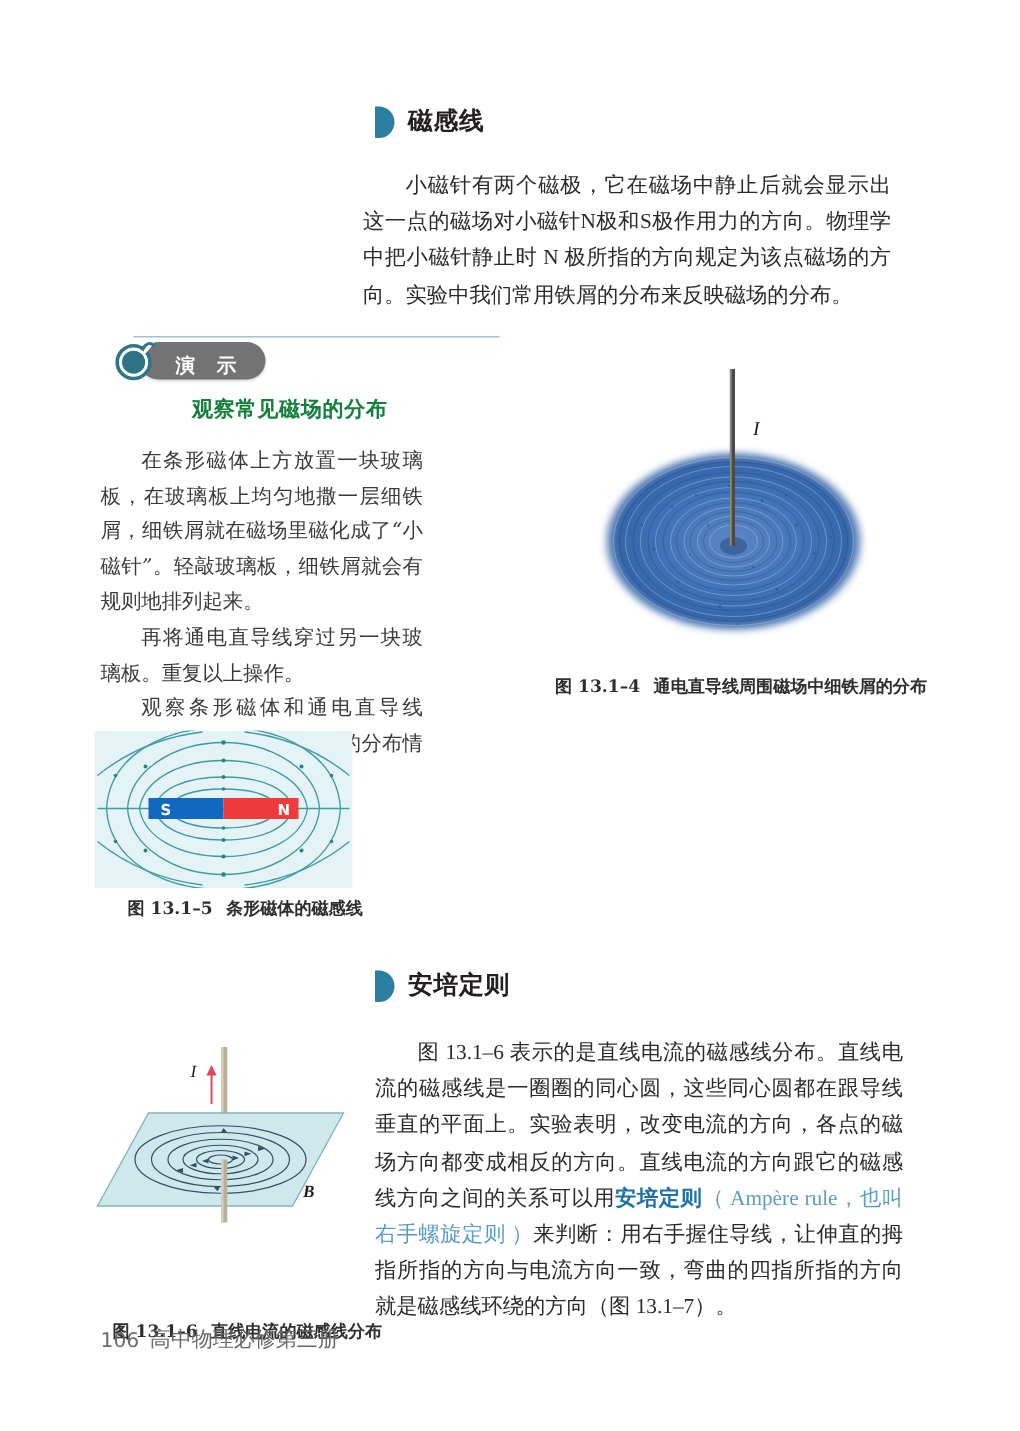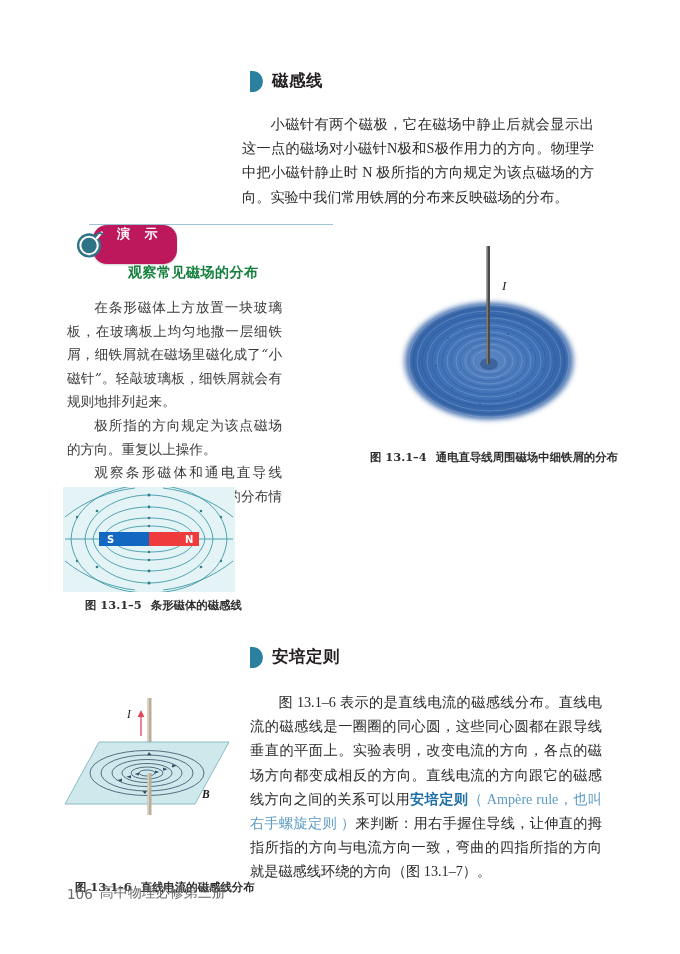--- a/index.html
+++ b/index.html
@@ -62,25 +62,25 @@
     width: 244px; height: 1px;
     background: #9fc3d2;
   }
   .demo-badge {
     position: absolute;
     left: 8px; top: 1px;
     display: flex; align-items: center;
   }
   .demo-pill {
     margin-left: -13px;
-    background: #be185d;
+    background: #737373;
     border-radius: 14px;
     height: 25px;
-    padding: 0 14px 14px 24px;
-    display: flex; align-items: flex-start;
+    padding: 0 14px 0 24px;
+    display: flex; align-items: flex-end;
     box-shadow: 0 1px 2px rgba(0,0,0,.18);
   }
   .demo-pill span {
     font-family: "DejaVu Sans", "Liberation Sans", sans-serif;
     font-size: 13px; font-weight: bold;
     color: #ffffff;
     letter-spacing: 5px;
   }
   .lens-icon { position: relative; z-index: 2; width: 31px; height: 31px; }
 
@@ -159,21 +159,21 @@
       <div class="demo-pill">
         <span>演 示</span>
       </div>
     </div>
   </div>
 
   <div class="demo-title" style="left:128px; top:264px;">观察常见磁场的分布</div>
 
   <div class="demo-body" style="left:67px; top:296px; width:215px;">
     <p>在条形磁体上方放置一块玻璃板，在玻璃板上均匀地撒一层细铁屑，细铁屑就在磁场里磁化成了“小磁针”。轻敲玻璃板，细铁屑就会有规则地排列起来。</p>
-    <p>极所指的方向规定为该点磁场的方向。重复以上操作。</p>
+    <p>再将通电直导线穿过另一块玻璃板。重复以上操作。</p>
     <p>观察条形磁体和通电直导线（图 13.1–4）周围细铁屑的分布情况。</p>
   </div>
 
   <div class="fig" style="left:368px; top:238px; width:240px; height:205px;">
     <svg width="240" height="205" viewBox="0 0 240 205">
       <defs>
         <radialGradient id="filings" cx="50%" cy="50%" r="52%">
           <stop offset="0%" stop-color="#5d86c4"></stop>
           <stop offset="55%" stop-color="#3f72b8"></stop>
           <stop offset="88%" stop-color="#3464a8"></stop>

